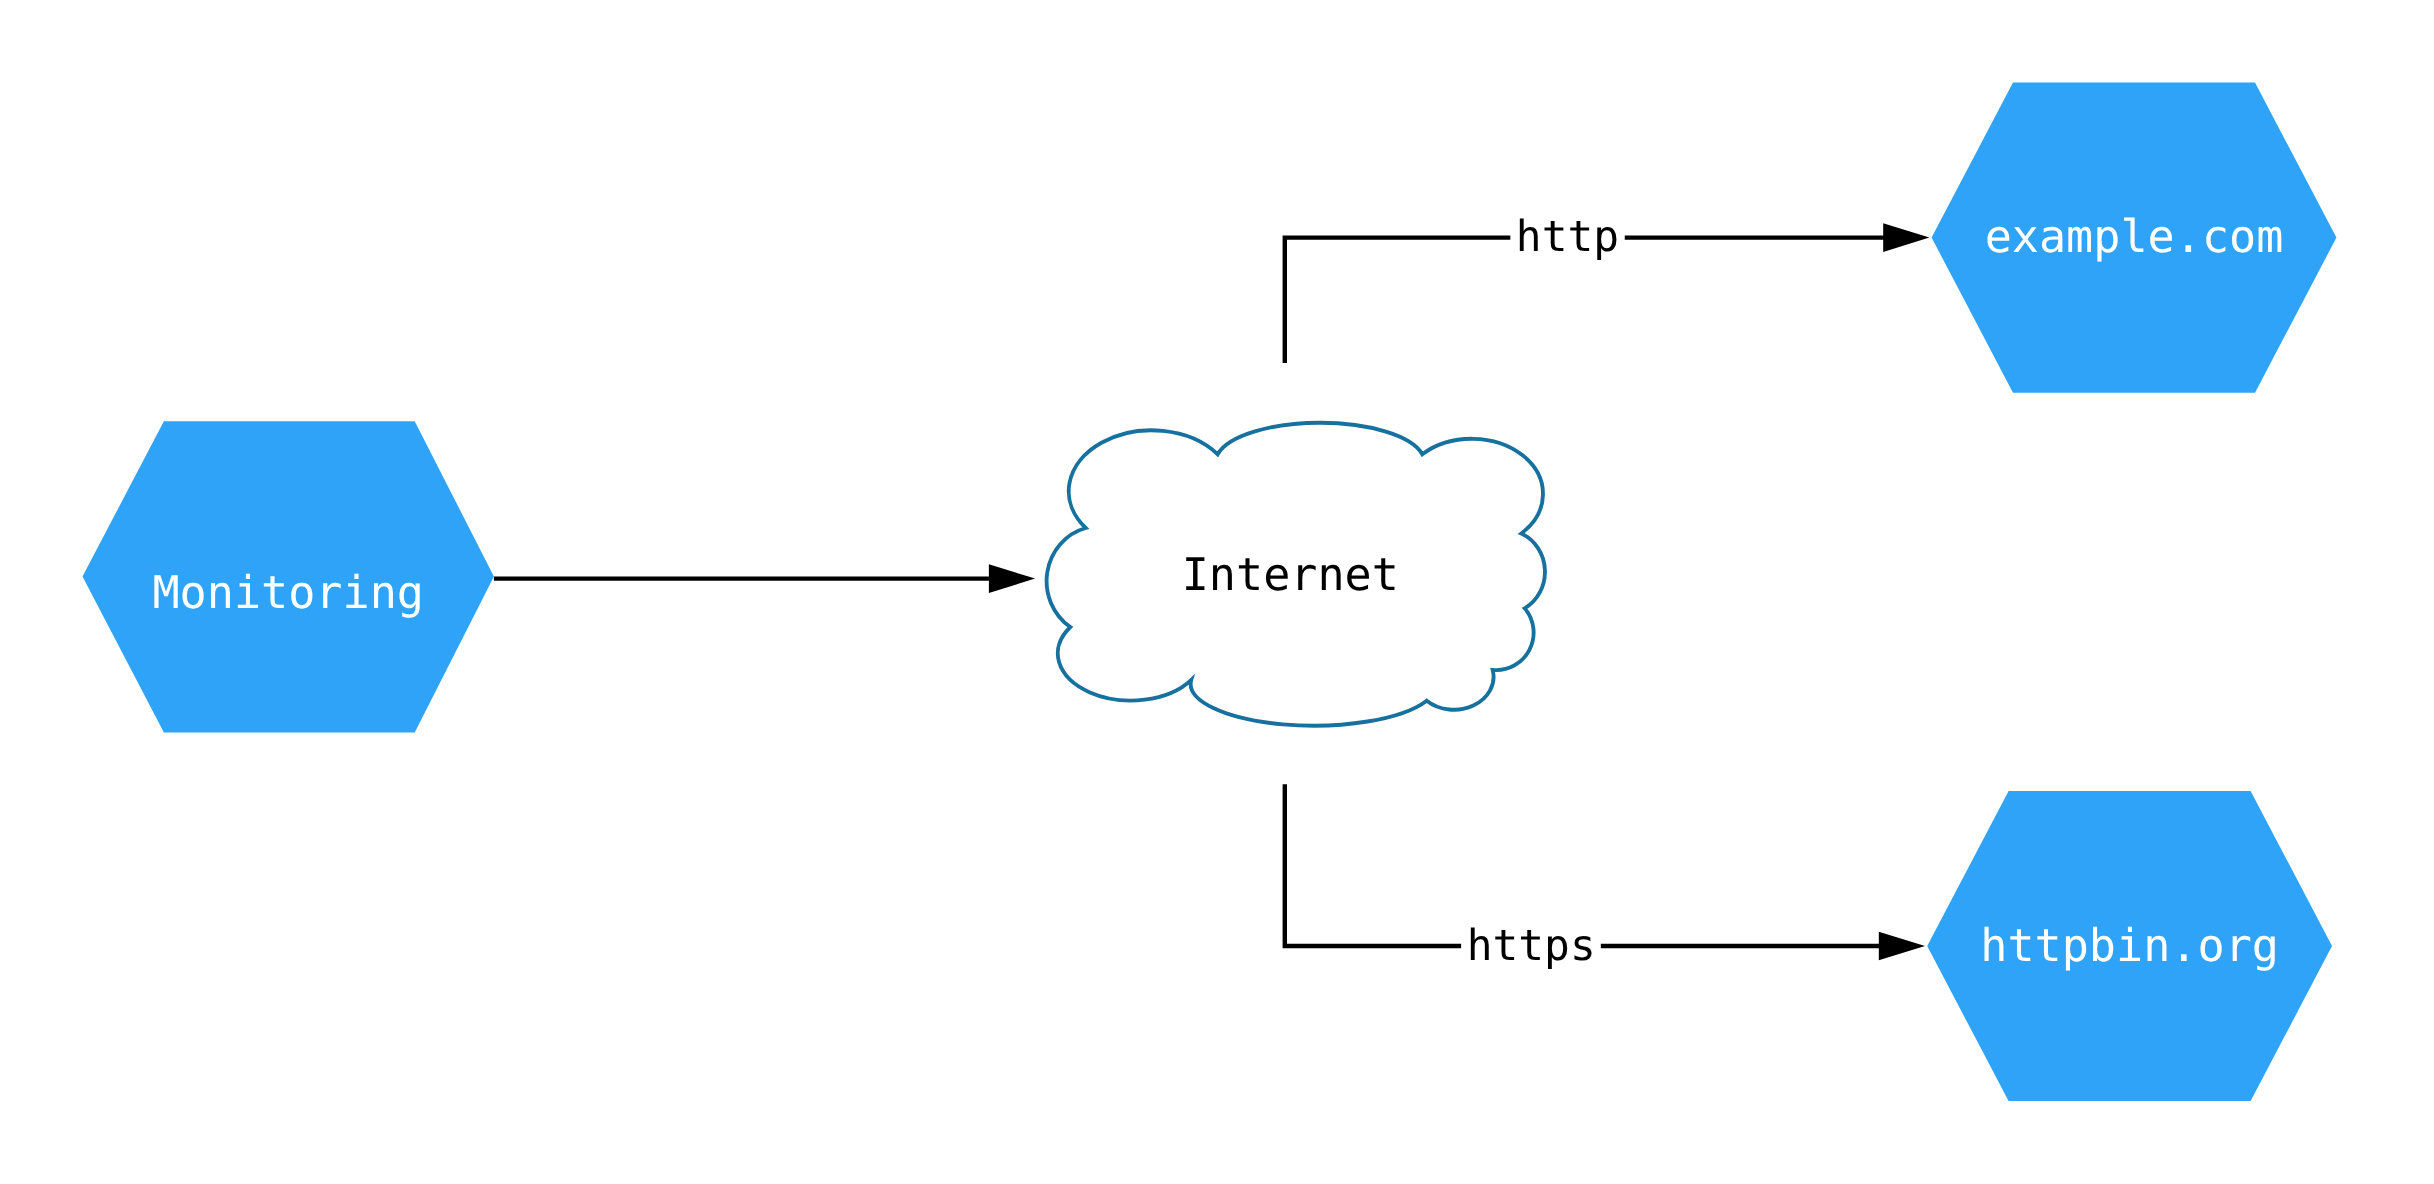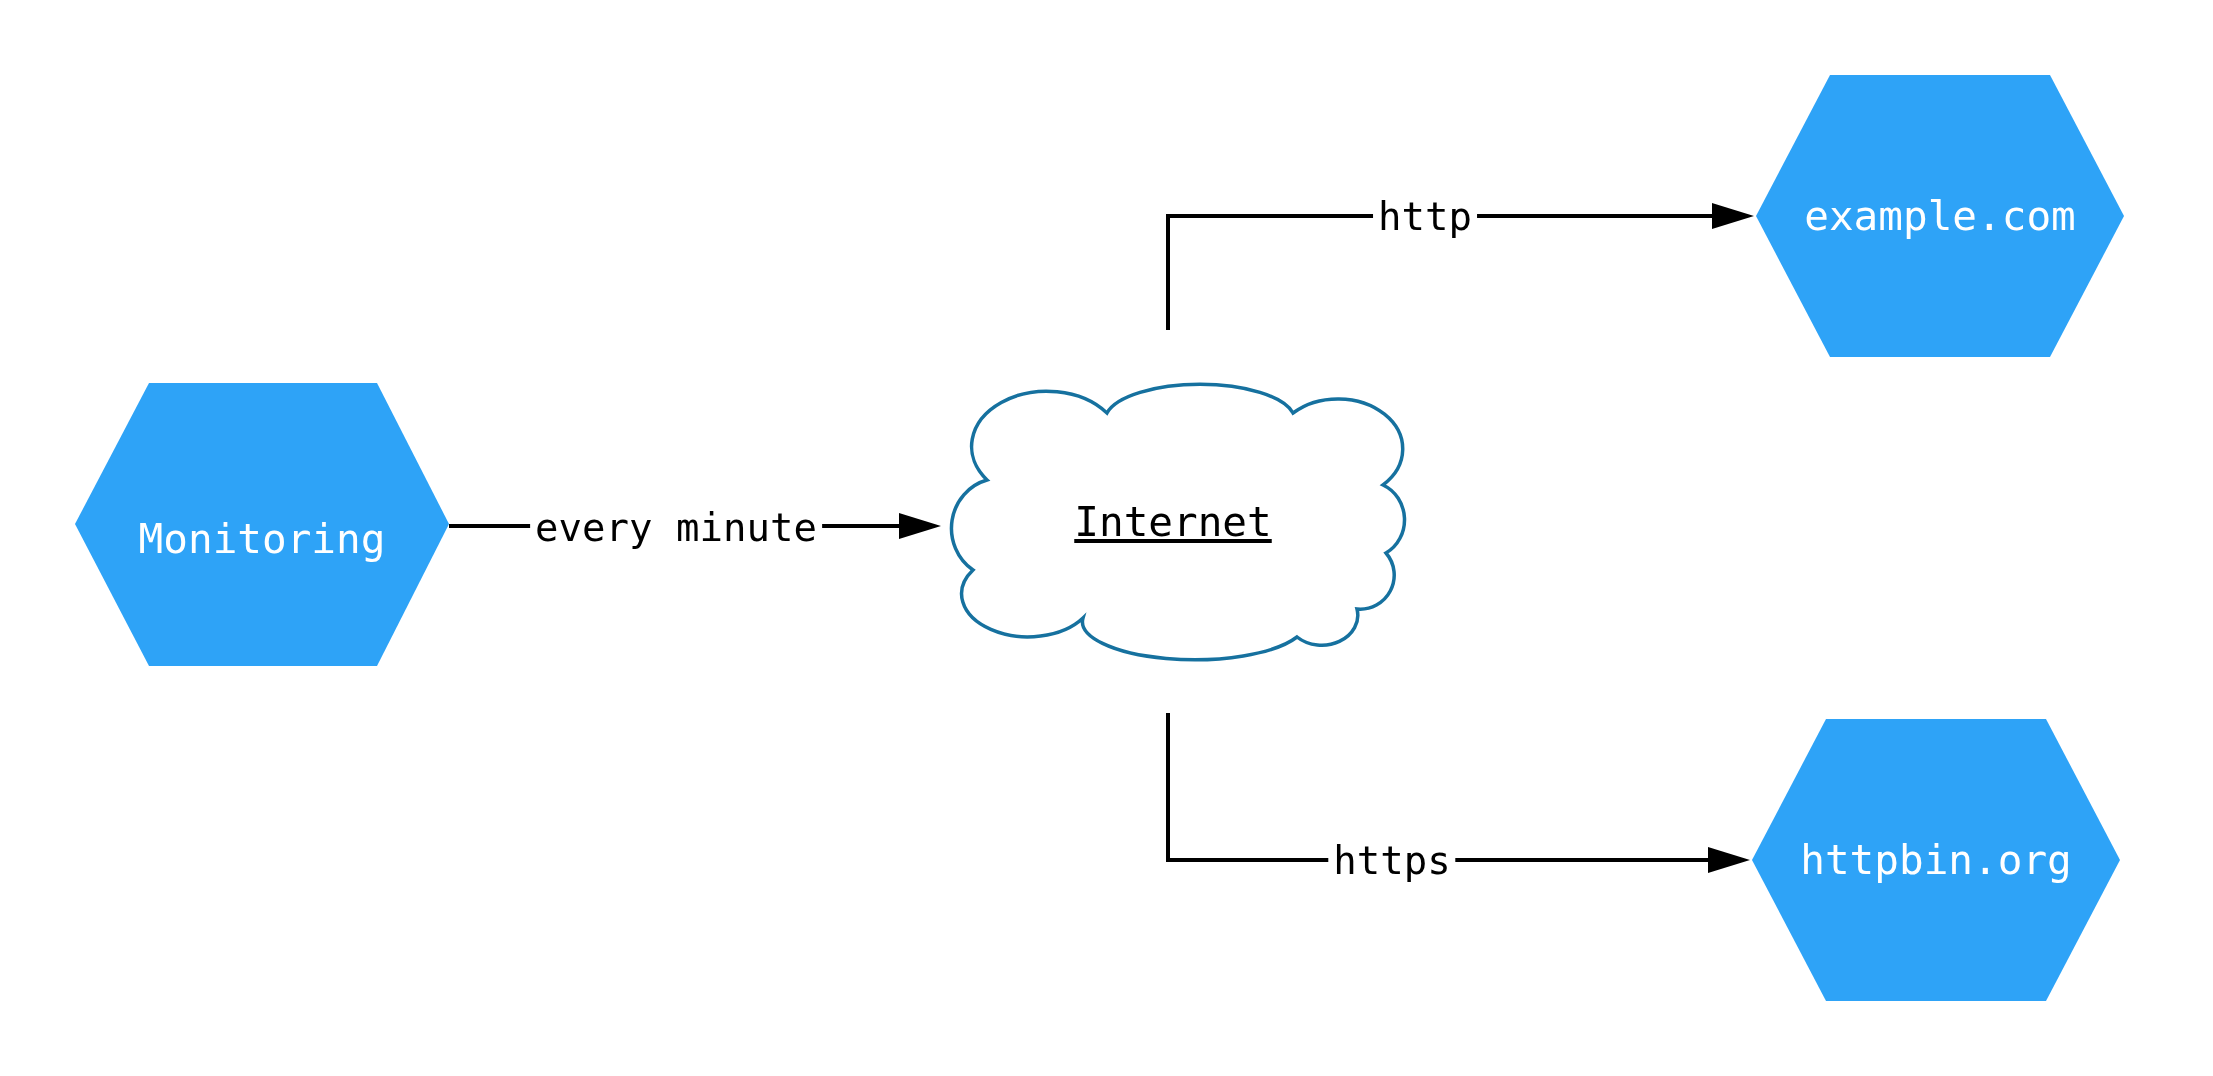--- a/index.html
+++ b/index.html
@@ -57,21 +57,20 @@
   }
   .node-label {
     color: var(--hex-text);
     font-size: 41px;
     line-height: 49px;
   }
   .node-label span { display: block; }
   .cloud-label {
     color: #000000;
     font-size: 41px;
-    text-decoration: underline;
   }
   .edge-label {
     color: var(--edge-label-text);
     background: var(--bg);
     font-size: 39px;
     padding: 0 5px;
   }
 </style>
 </head>
 <body>
@@ -109,19 +108,18 @@
   <div class="label node-label" style="left:262px; top:526px;margin-top:13px;">
     <span>Monitoring</span>
   </div>
 
   <div class="label cloud-label" style="left:1173px; top:522px;">Internet</div>
 
   <div class="label node-label" style="left:1936px; top:860px;">httpbin.org</div>
 
   <div class="label node-label" style="left:1940px; top:216px;">example.com</div>
 
-  <div class="label edge-label" style="left:676px; top:527px;">every minute</div>
 
   <div class="label edge-label" style="left:1425px; top:216px;">http</div>
 
   <div class="label edge-label" style="left:1392px; top:860px;">https</div>
 
 </div>
 
 </body></html>

